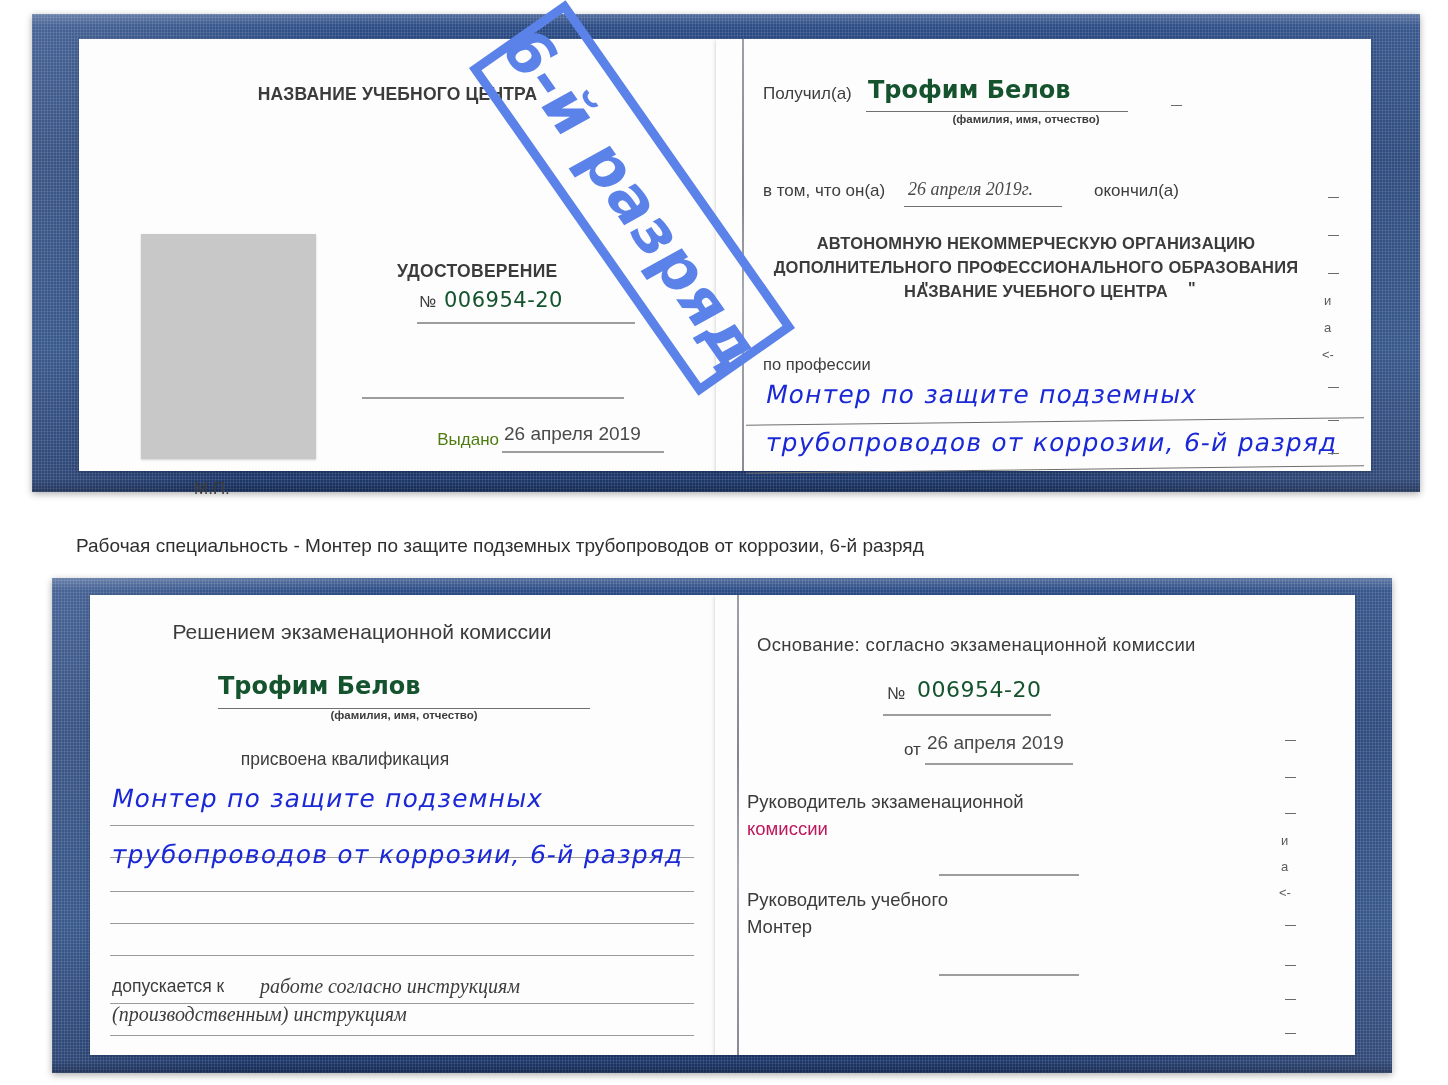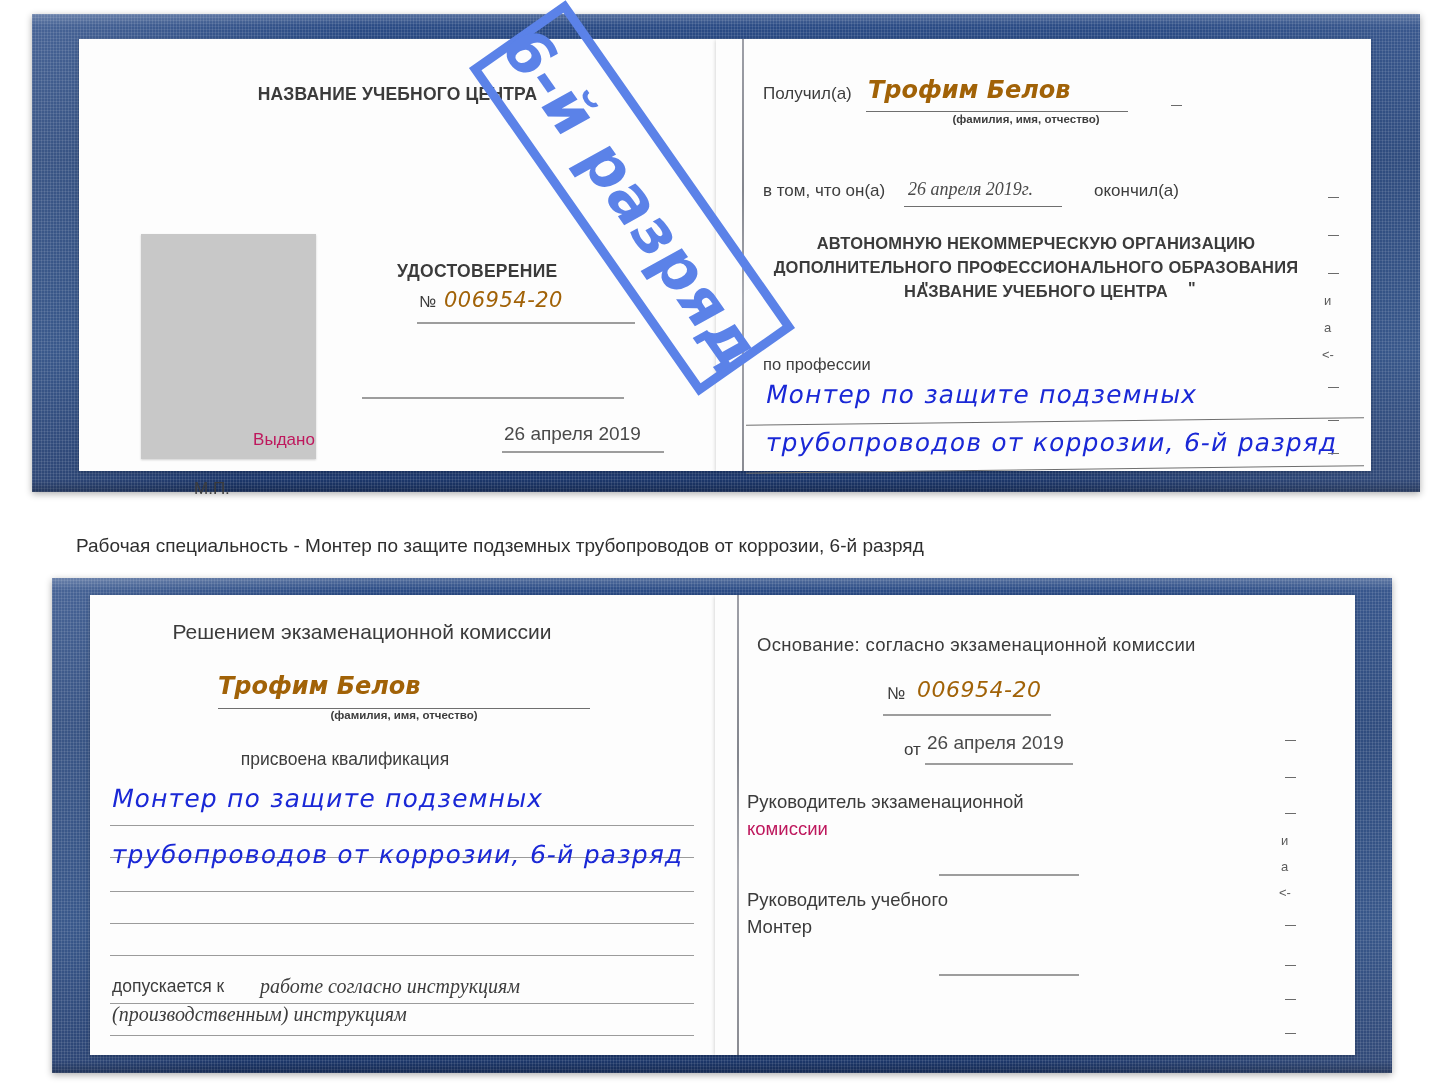--- a/index.html
+++ b/index.html
@@ -39,21 +39,21 @@
     background:linear-gradient(180deg,#8e9099,#6d7079 35%,#9a9ca4 60%,#75777f);
     opacity:.85;
   }
 
   
   .t{position:absolute;white-space:pre;line-height:1.12;}
   .center{text-align:center;}
   .cap{letter-spacing:.2px;}
   .hand{
     font-family:"DejaVu Sans", sans-serif;
-    color:#a16207;letter-spacing:.5px;font-style:italic;
+    color:#14532d;letter-spacing:.5px;
   }
   .handwrite{
     font-family:"DejaVu Sans", sans-serif;
     color:#1a28d6;
     transform:skewX(-11deg);
     letter-spacing:1.2px;
   }
   .ital{font-family:"Liberation Serif", serif;font-style:italic;color:#4a4a4a;}
   .rule{position:absolute;height:1px;background:#9b9b9b;}
   .rule.dark{background:#6f6f6f;}
@@ -115,21 +115,21 @@
     <div class="t" style="left:115px;top:440px;font-size:17px;color:#3d3d3d;">М.П.</div>
 
     <div class="t" style="left:318px;top:223px;font-size:17.5px;font-weight:bold;color:#3b3b3b;letter-spacing:.3px;">УДОСТОВЕРЕНИЕ</div>
 
     <div class="t" style="left:340px;top:254px;font-size:16px;color:#3b3b3b;">№</div>
     <div class="t hand" style="left:365px;top:250px;font-size:21px;">006954-20</div>
     <div class="rule thick" style="left:338px;top:283px;width:218px;"></div>
 
     <div class="rule thick" style="left:283px;top:358px;width:262px;"></div>
 
-    <div class="t" style="left:-10px;top:391px;width:430px;text-align:center;font-size:17px;color:#be185d;">Выдано</div>
+    <div class="t" style="left:-10px;top:391px;width:430px;text-align:right;font-size:17px;color:#4d7c0f;">Выдано</div>
     <div class="t" style="left:425px;top:384px;font-size:19px;color:#4a4a4a;">26 апреля 2019</div>
     <div class="rule thick" style="left:423px;top:412px;width:162px;"></div>
   </div>
 
   <div class="page" style="left:684px;top:25px;width:655px;height:432px;">
 
     <div class="spine" style="left:26px;"></div>
 
     <div class="t" style="left:47px;top:45px;font-size:17px;color:#3d3d3d;">Получил(а)</div>
     <div class="t hand" style="left:152px;top:38px;font-size:24px;font-weight:bold;letter-spacing:0;">Трофим Белов</div>

